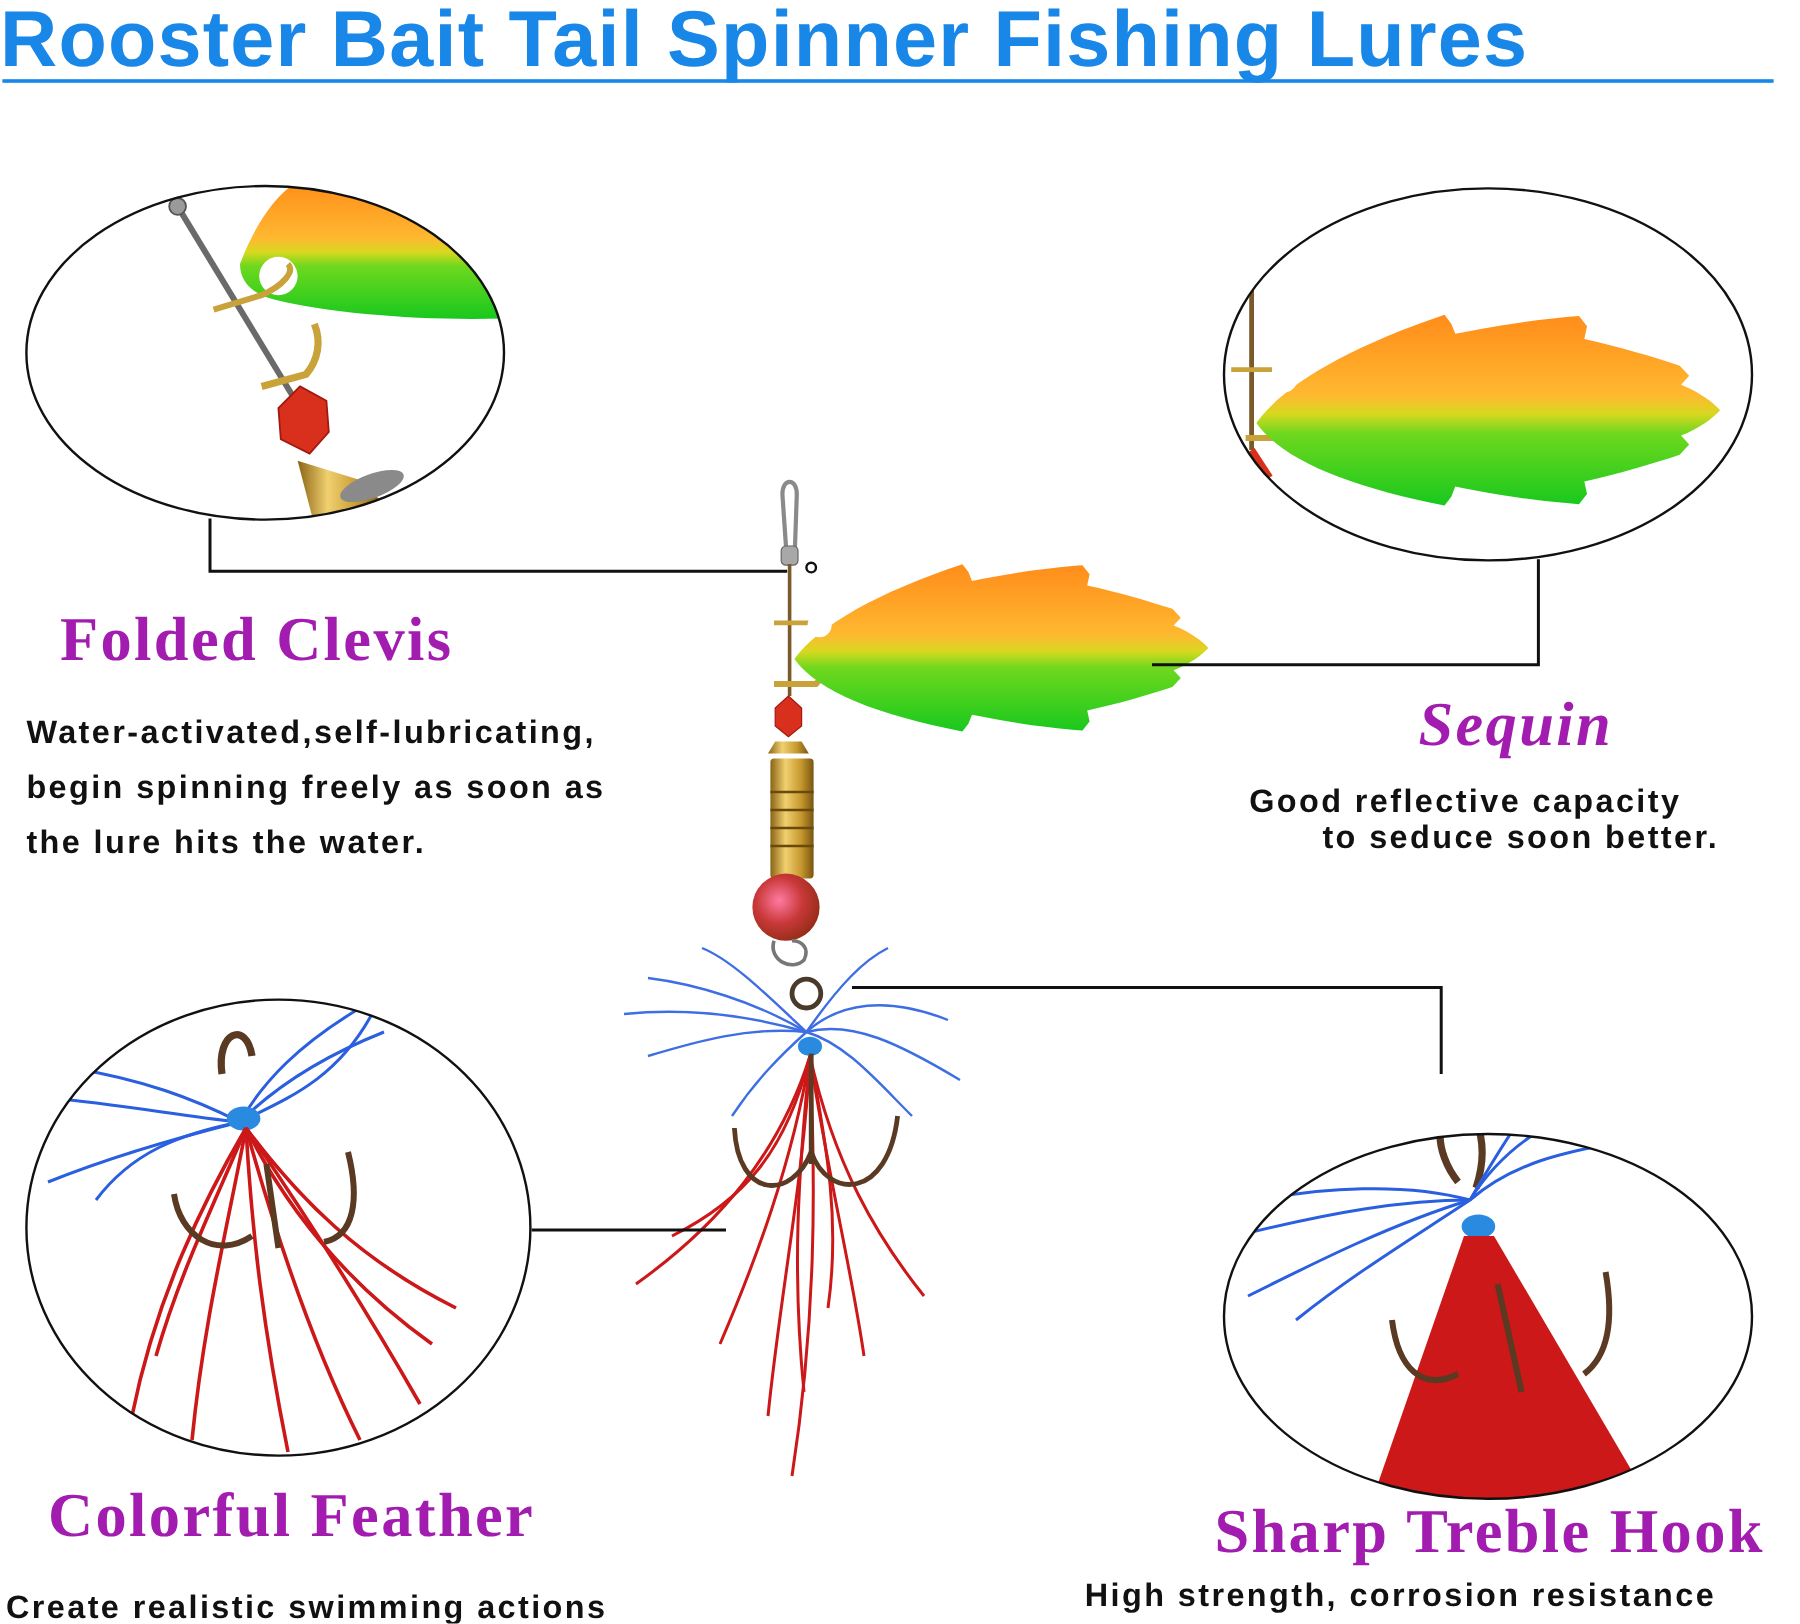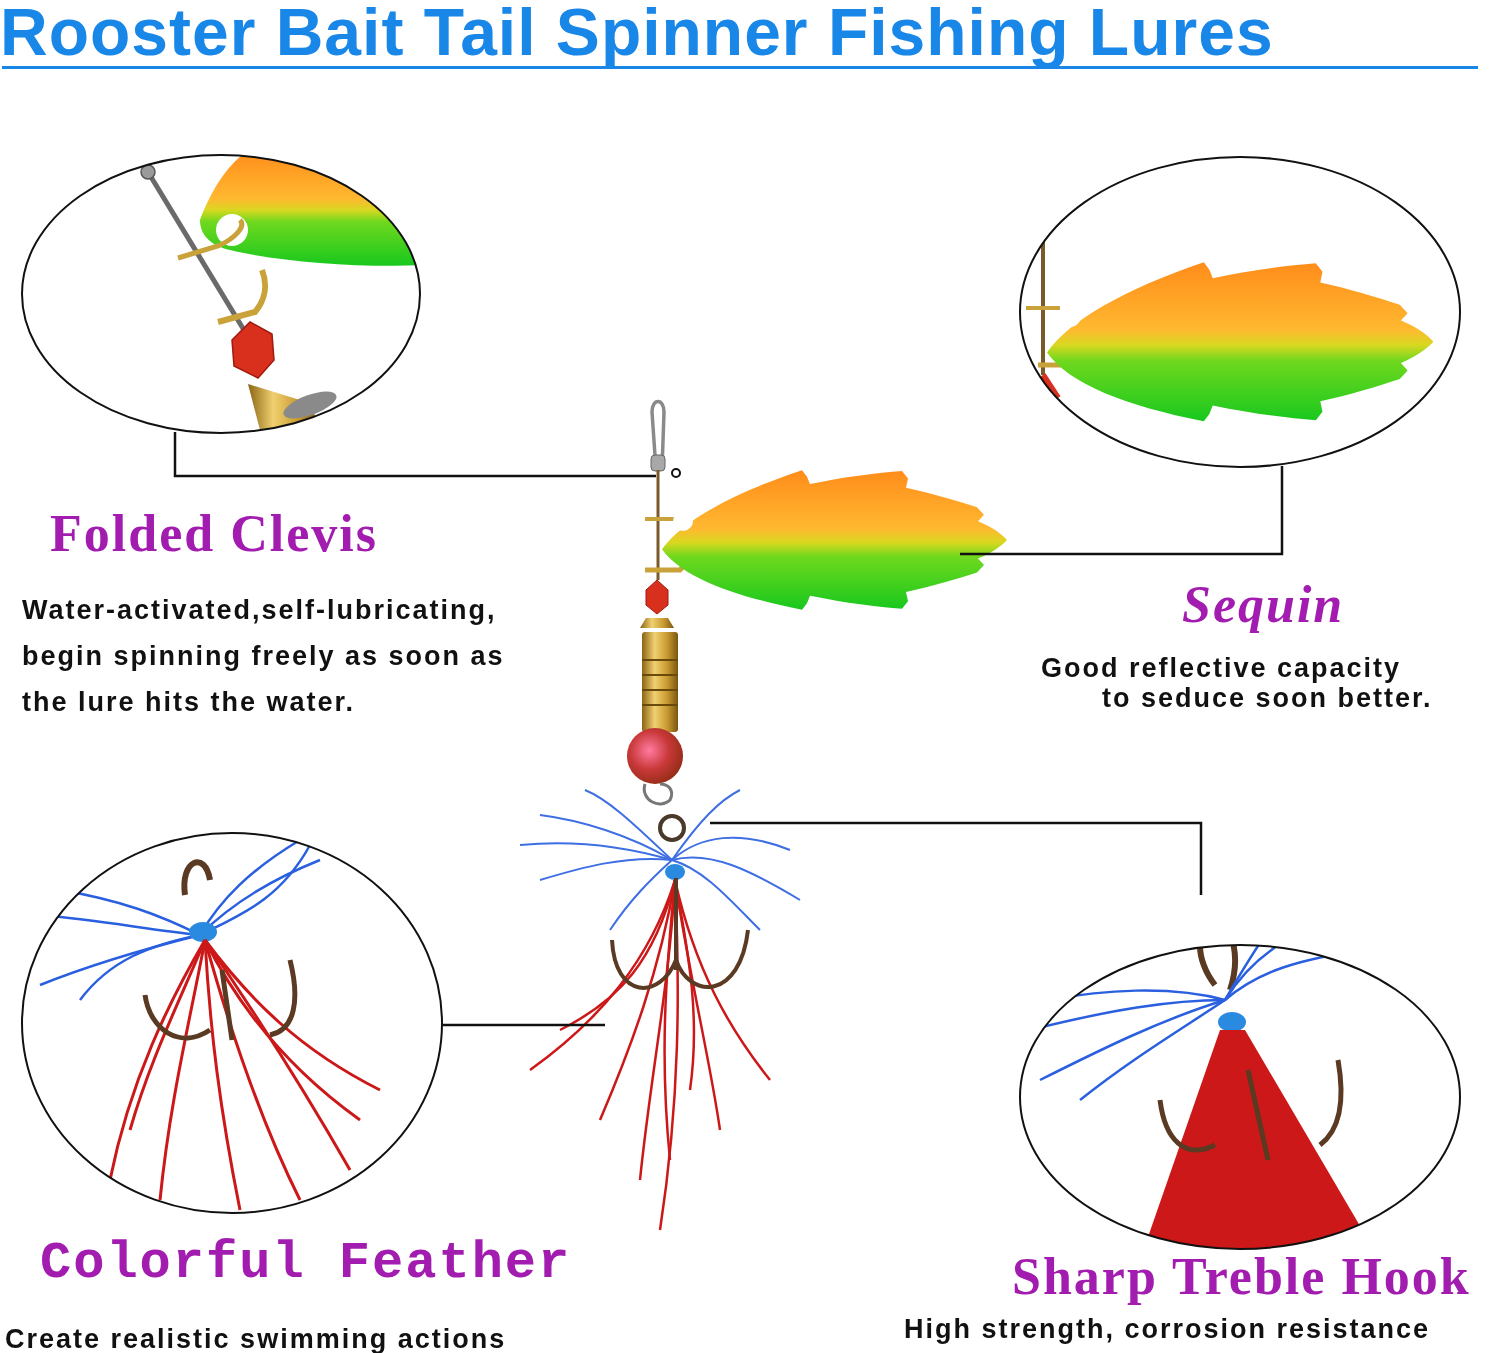--- a/index.html
+++ b/index.html
@@ -238,17 +238,17 @@
 <div class="desc" style="left:22px; top:563px;margin-top:24px;">
   <span class="line">Water-activated,self-lubricating,</span>
   <span class="line">begin spinning freely as soon as</span>
   <span class="line">the lure hits the water.</span>
 </div>
 
 <div class="heading" style="left:1182px; top:579px;font-style:italic;">Sequin</div>
 <div class="desc" style="left:1041px; top:629px;margin-top:16px;">Good reflective capacity</div>
 <div class="desc" style="left:1102px; top:675px;">to seduce soon better.</div>
 
-<div class="heading" style="left:40px; top:1238px;font-family:Liberation Mono, monospace;">Colorful Feather</div>
+<div class="heading" style="left:40px; top:1238px;">Colorful Feather</div>
 <div class="desc" style="left:5px; top:1316px;">Create realistic swimming actions</div>
 
 <div class="heading" style="left:1012px; top:1234px;margin-top:17px;">Sharp Treble Hook</div>
 <div class="desc" style="left:904px; top:1306px;">High strength, corrosion resistance</div>
 
 </body></html>

